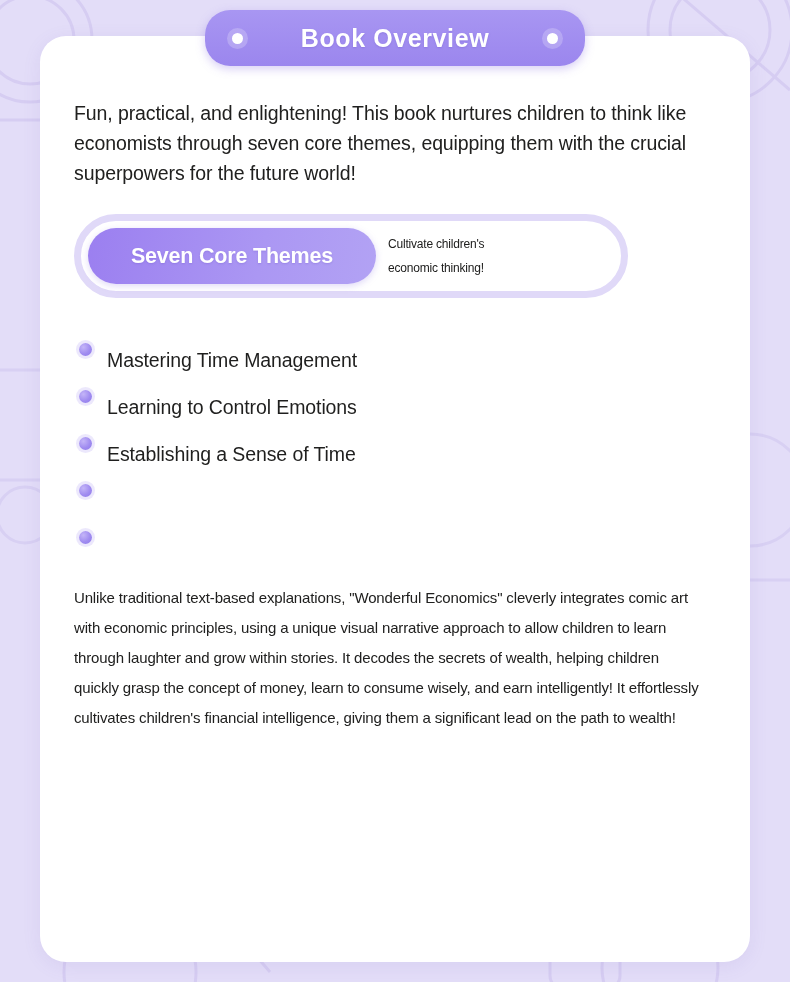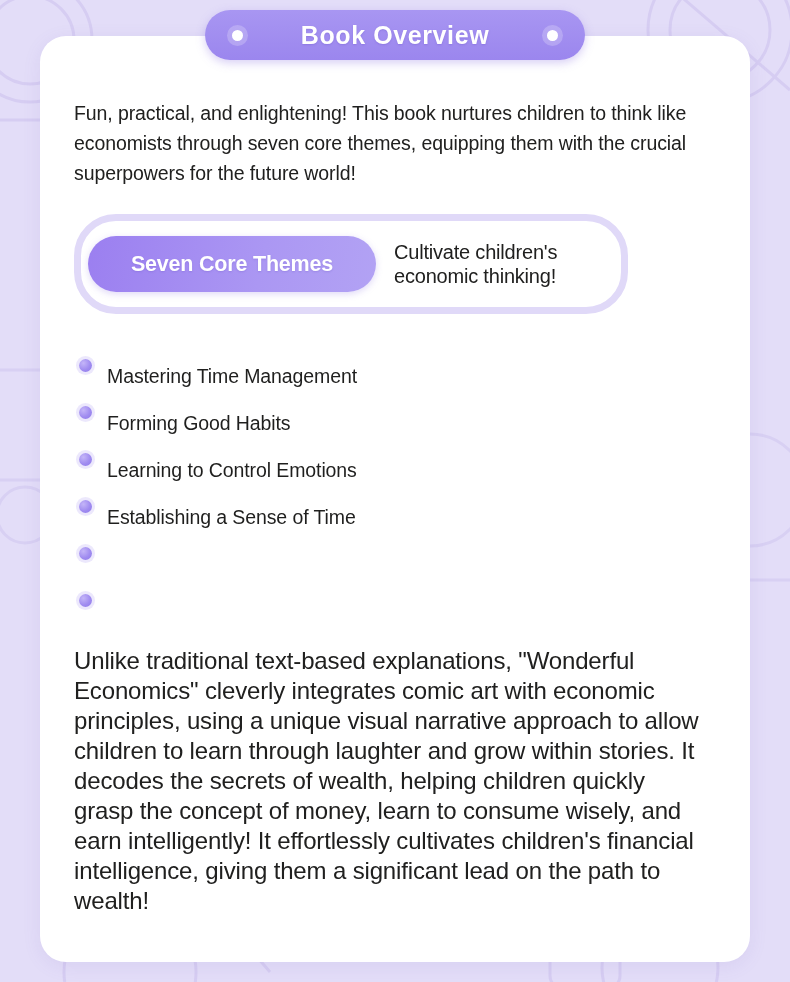--- a/index.html
+++ b/index.html
@@ -37,21 +37,21 @@
     box-shadow: 0 4px 18px rgba(120, 100, 190, 0.10);
     overflow: hidden;
   }
 
   
   .title-badge {
     position: absolute;
     left: 205px;
     top: 10px;
     width: 380px;
-    height: 50px;
+    height: 56px;
     background: linear-gradient(180deg, #a896f2 0%, #9b86ee 100%);
     border-radius: 25px;
     display: flex;
     align-items: center;
     justify-content: center;
     box-shadow: 0 3px 10px rgba(140, 115, 225, 0.35);
     z-index: 5;
   }
   .title-text {
     color: #ffffff;
@@ -84,21 +84,21 @@
     font-size: 19.5px;
     line-height: 30px;
     color: #20201f;
     letter-spacing: -0.1px;
   }
 
   
   .themes-wrap {
     margin-top: 26px;
     width: 554px;
-    height: 100px;
+    height: 84px;
     background: #ffffff;
     border: 7px solid #e0d9f8;
     border-radius: 42px;
     display: flex;
     align-items: center;
     padding-left: 7px;
   }
   .themes-pill {
     width: 288px;
     height: 56px;
@@ -111,22 +111,22 @@
     box-shadow: 0 2px 7px rgba(140, 115, 225, 0.28);
   }
   .themes-pill-label {
     color: #ffffff;
     font-size: 21.5px;
     font-weight: bold;
     letter-spacing: -0.2px;
     text-shadow: 0 1px 2px rgba(110, 85, 200, 0.3);
   }
   .themes-caption {
-    margin-left: 18px;
-    font-size: 20px;
+    margin-left: 12px;
+    font-size: 12px;
     line-height: 24px;
     color: #20201f;
     letter-spacing: -0.2px;
   }
 
   
   .theme-list {
     margin-top: 28px;
     list-style: none;
   }
@@ -148,21 +148,21 @@
   .theme-label {
     font-size: 19.5px;
     color: #1f1f1e;
     letter-spacing: -0.1px;
     margin-top: 21px;
   }
 
   
   .outro-text {
     margin-top: 22px;
-    font-size: 24px;
+    font-size: 15px;
     line-height: 30px;
     color: #20201f;
     letter-spacing: -0.15px;
   }
 </style>
 </head>
 <body>
 
 <div class="bg-decor">
   <svg width="230" height="200" style="left:-40px; top:-30px;" viewBox="0 0 230 200" fill="none">
@@ -215,24 +215,20 @@
       </div>
     </div>
 
     <ul class="theme-list">
       <li class="theme-item">
         <span class="bullet"></span>
         <span class="theme-label">Mastering Time Management</span>
       </li>
       <li class="theme-item">
         <span class="bullet"></span>
-        <span class="theme-label">Forming Good Habits</span>
-      </li>
-      <li class="theme-item">
-        <span class="bullet"></span>
         <span class="theme-label">Learning to Control Emotions</span>
       </li>
       <li class="theme-item">
         <span class="bullet"></span>
         <span class="theme-label">Establishing a Sense of Time</span>
       </li>
       <li class="theme-item">
         <span class="bullet"></span>
       </li>
       <li class="theme-item">

